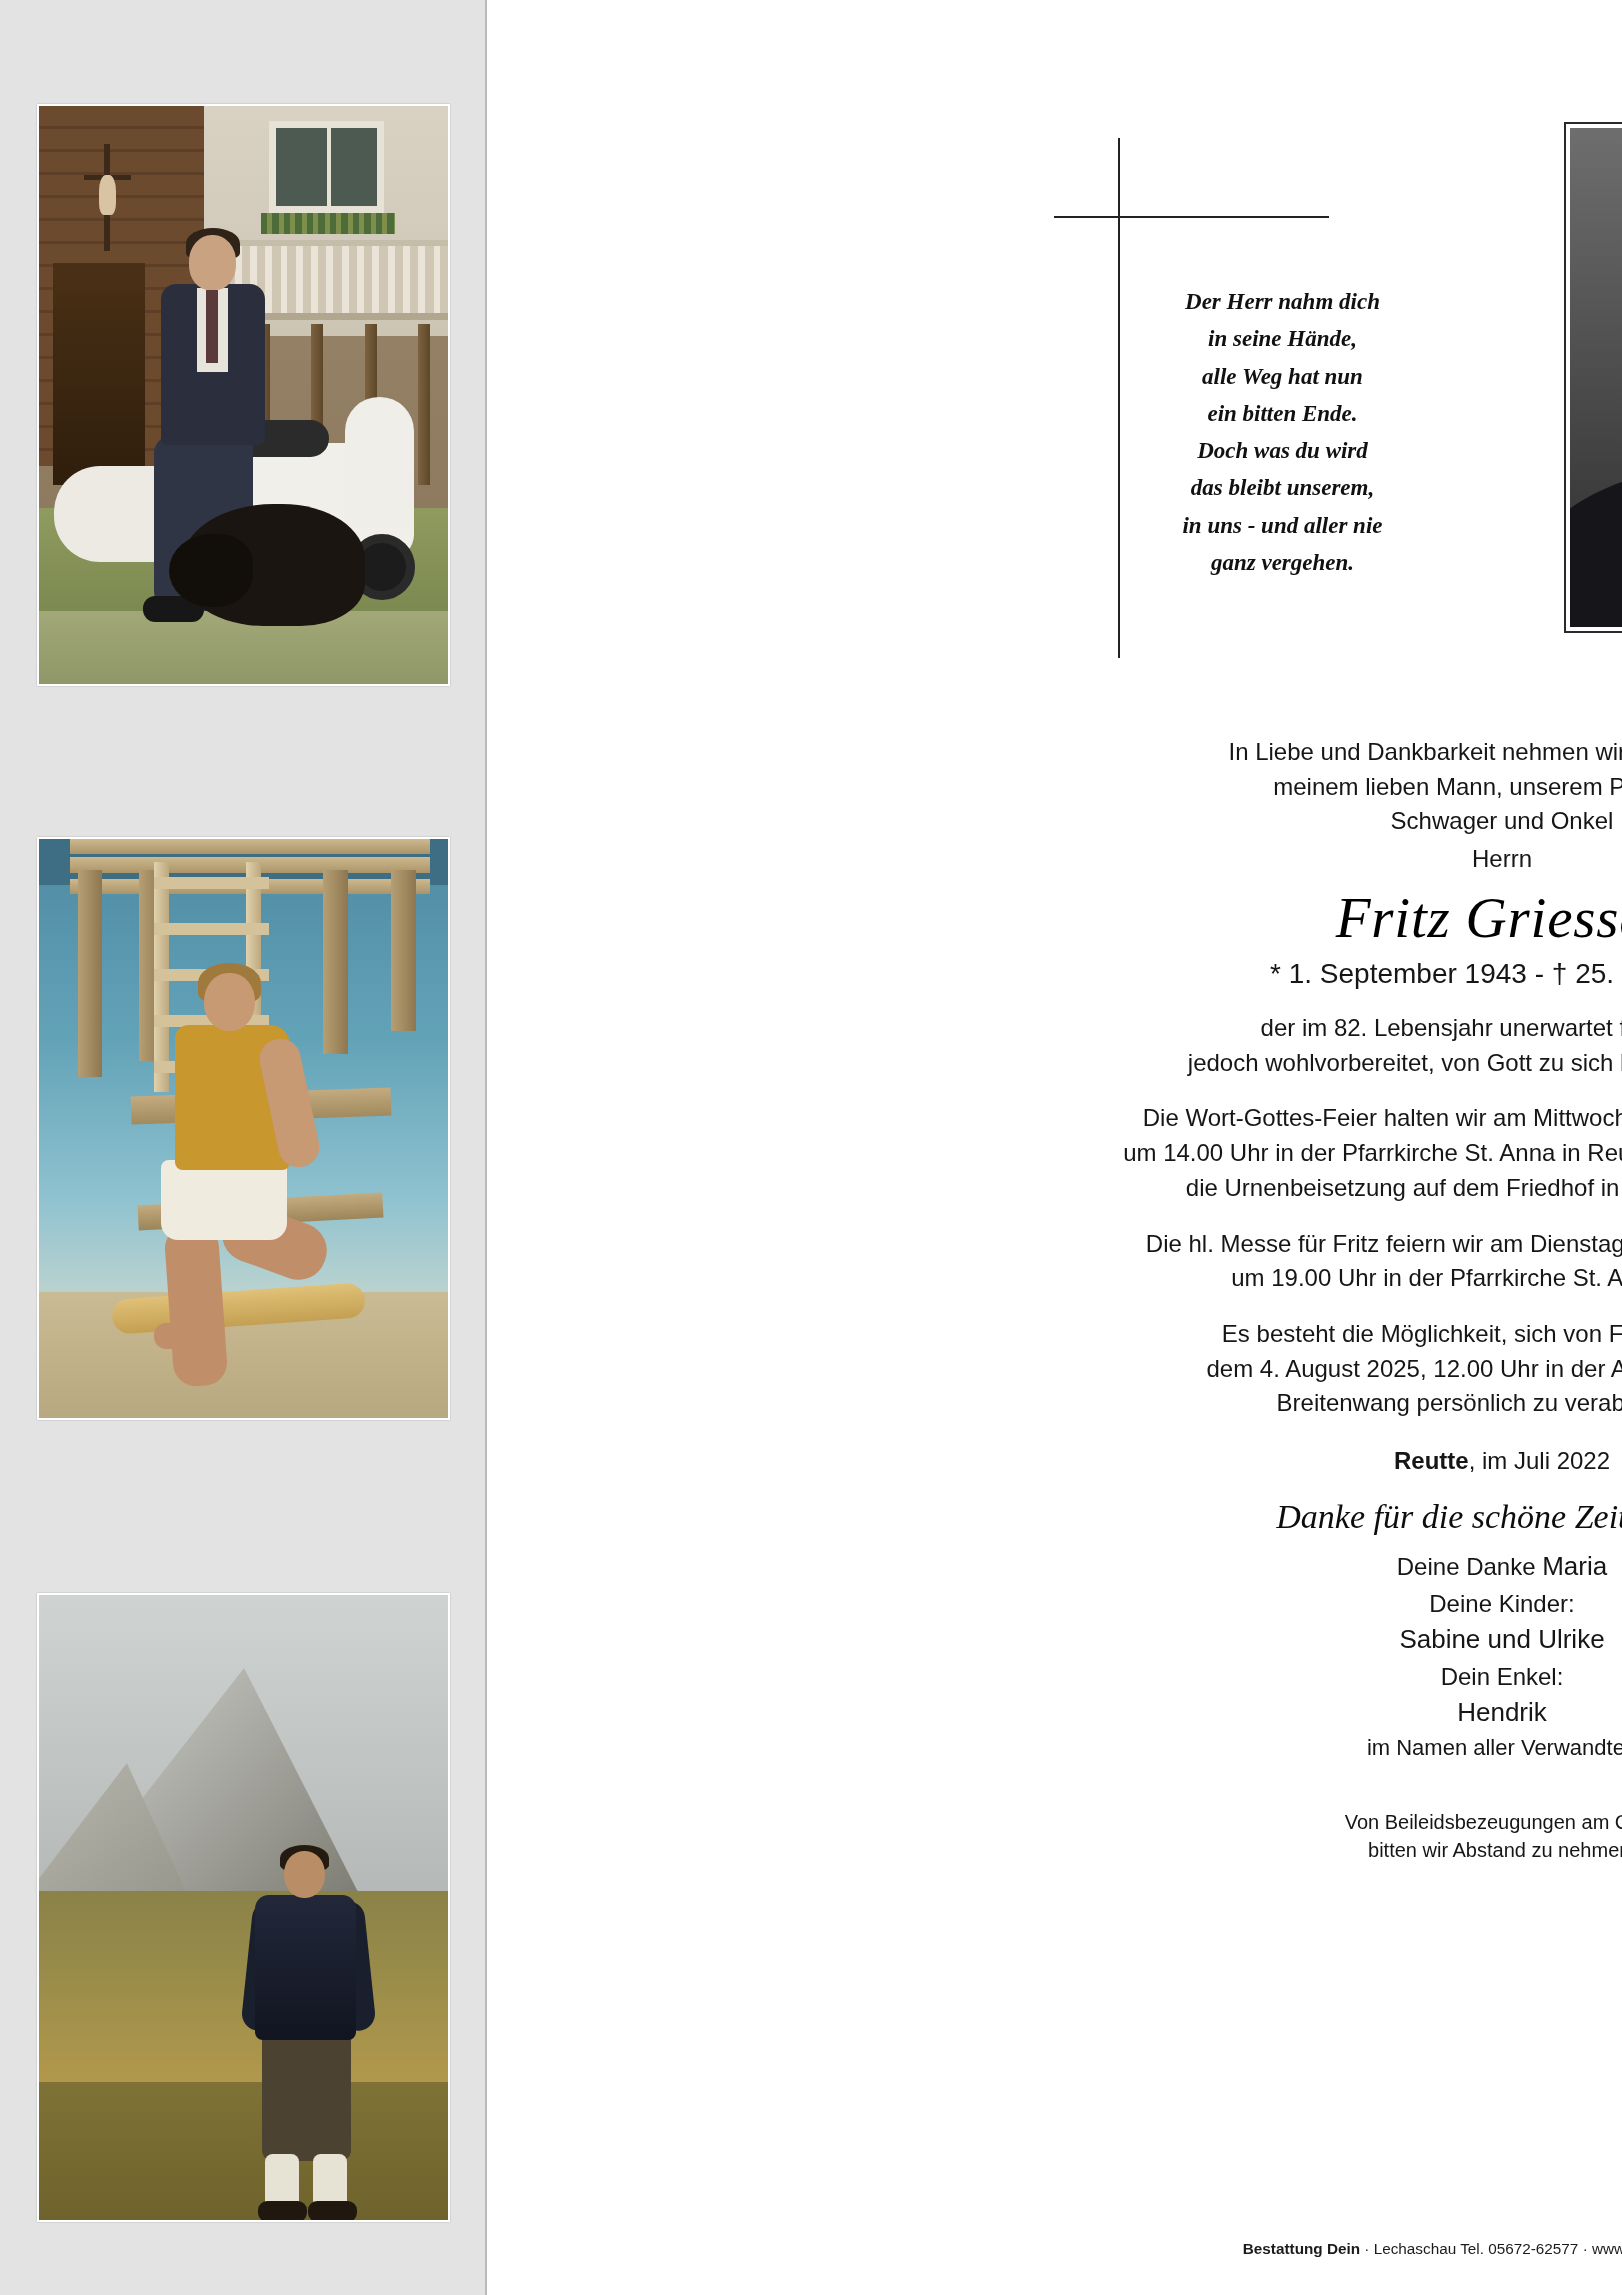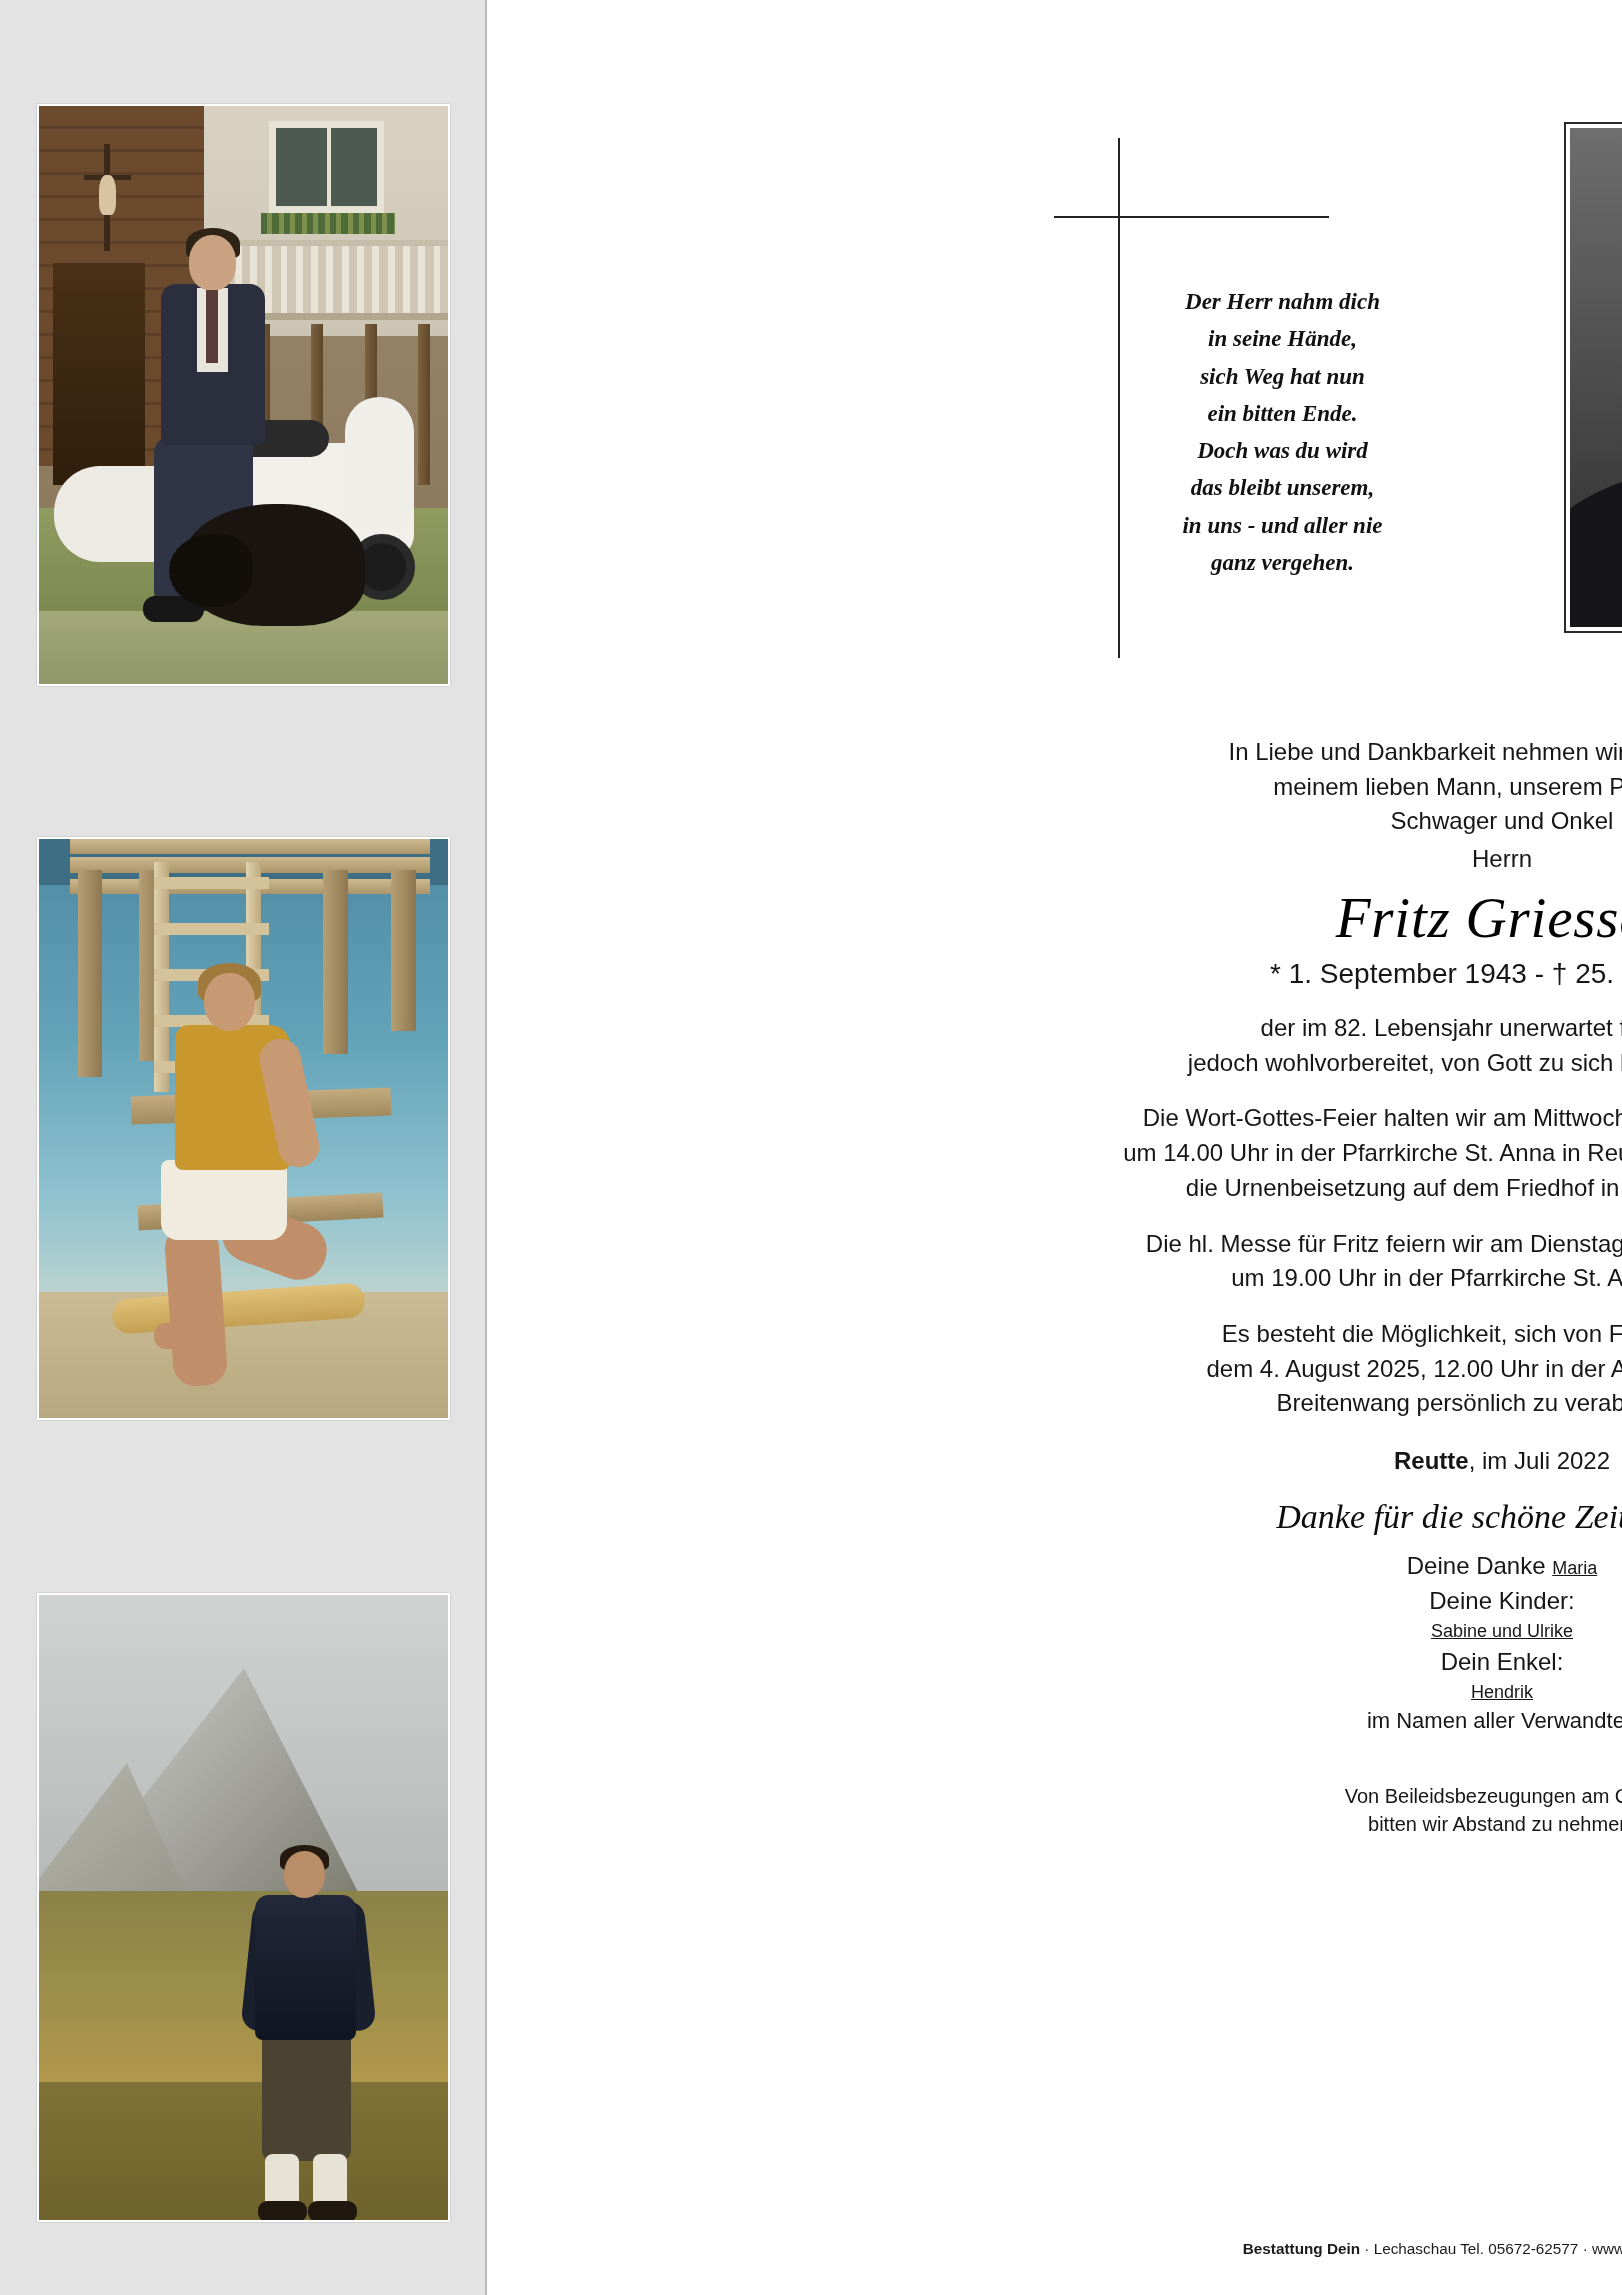--- a/index.html
+++ b/index.html
@@ -430,21 +430,21 @@
     font-family: "Liberation Serif", serif;
     font-style: italic;
     font-size: 34px;
     margin-bottom: 12.2px;
     color: #0d0d0d;
   }
   .family {
     font-size: 24px;
     line-height: 1.46;
   }
-  .family .names { font-size: 18px; text-decoration: underline; }
+  .family .names { font-size: 26px; }
   .family .small {
     font-size: 22px;
   }
   .closing {
     font-size: 20px;
     line-height: 1.42;
     margin-top: 44px;
   }
 
   
@@ -574,21 +574,21 @@
   <div class="content">
 
     <div class="cross">
       <div class="v"></div>
       <div class="h"></div>
     </div>
 
     <div class="verse">
       <div>Der Herr nahm dich</div>
       <div>in seine Hände,</div>
-      <div>sich Weg hat nun</div>
+      <div>alle Weg hat nun</div>
       <div>ein bitten Ende.</div>
       <div>Doch was du wird</div>
       <div>das bleibt unserem,</div>
       <div>in uns - und aller nie</div>
       <div>ganz vergehen.</div>
     </div>
 
     <div class="portrait">
       <div class="po-bg"></div>
       <div class="po-suit"></div>

